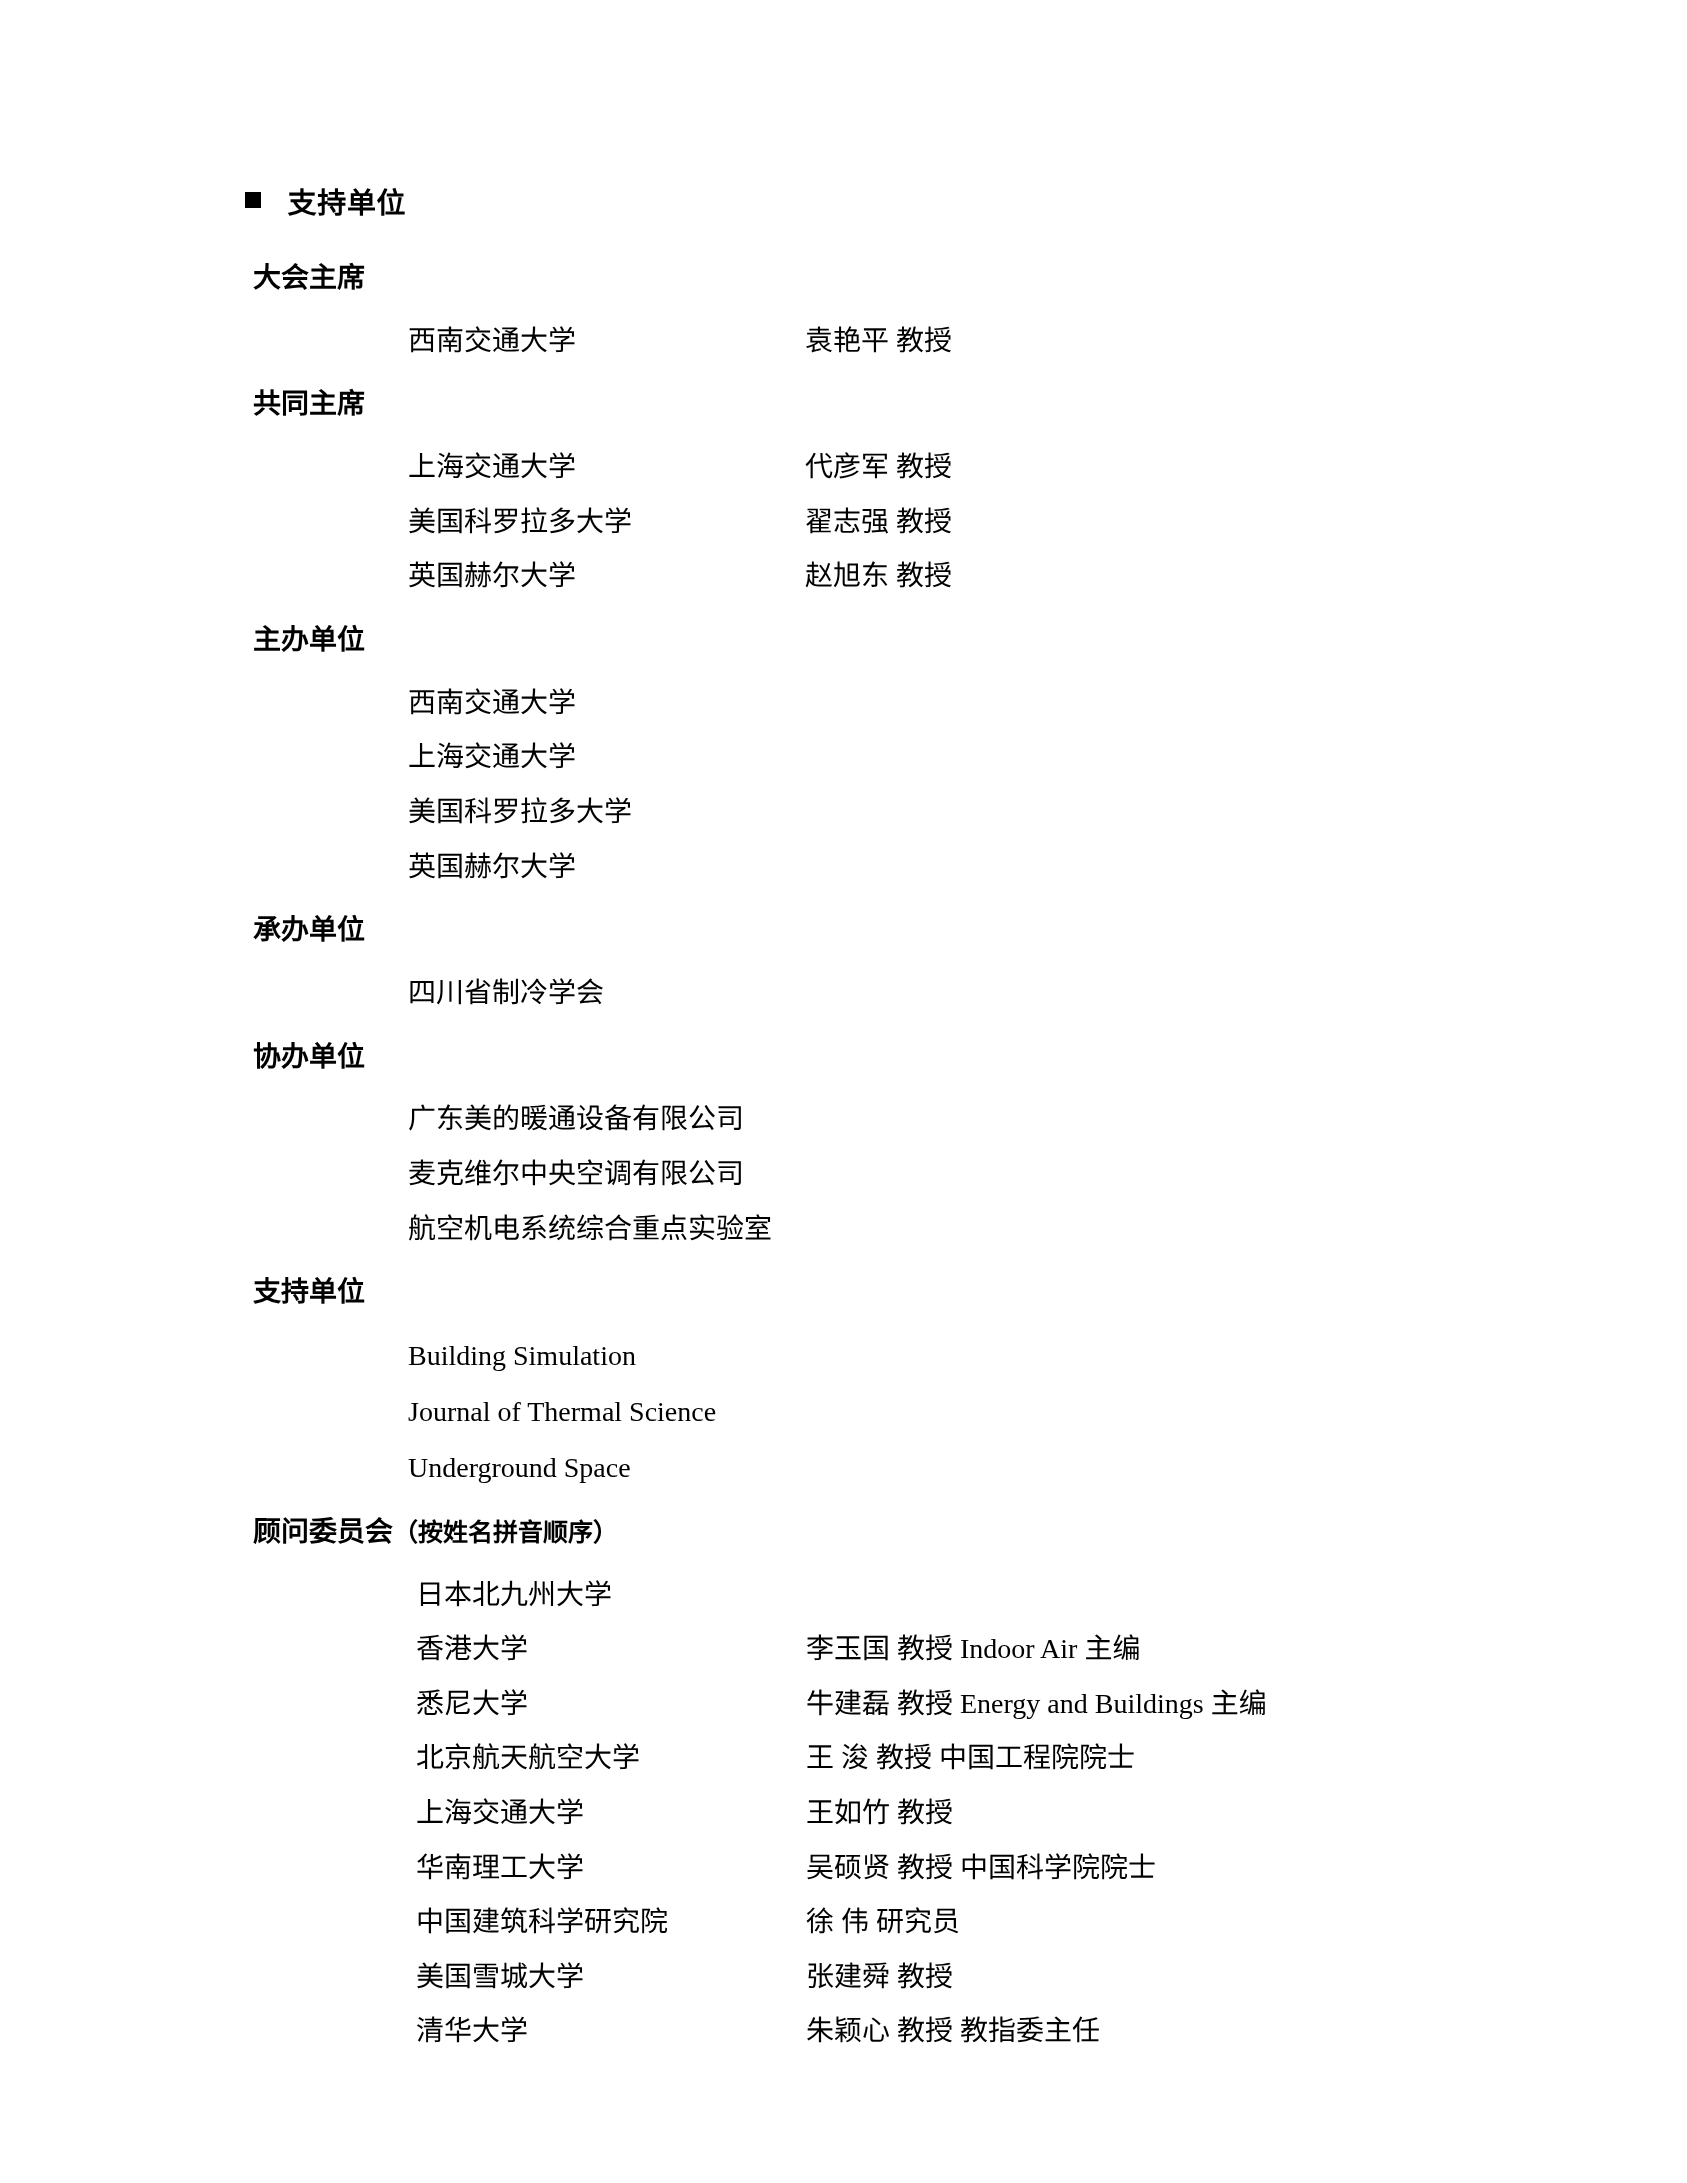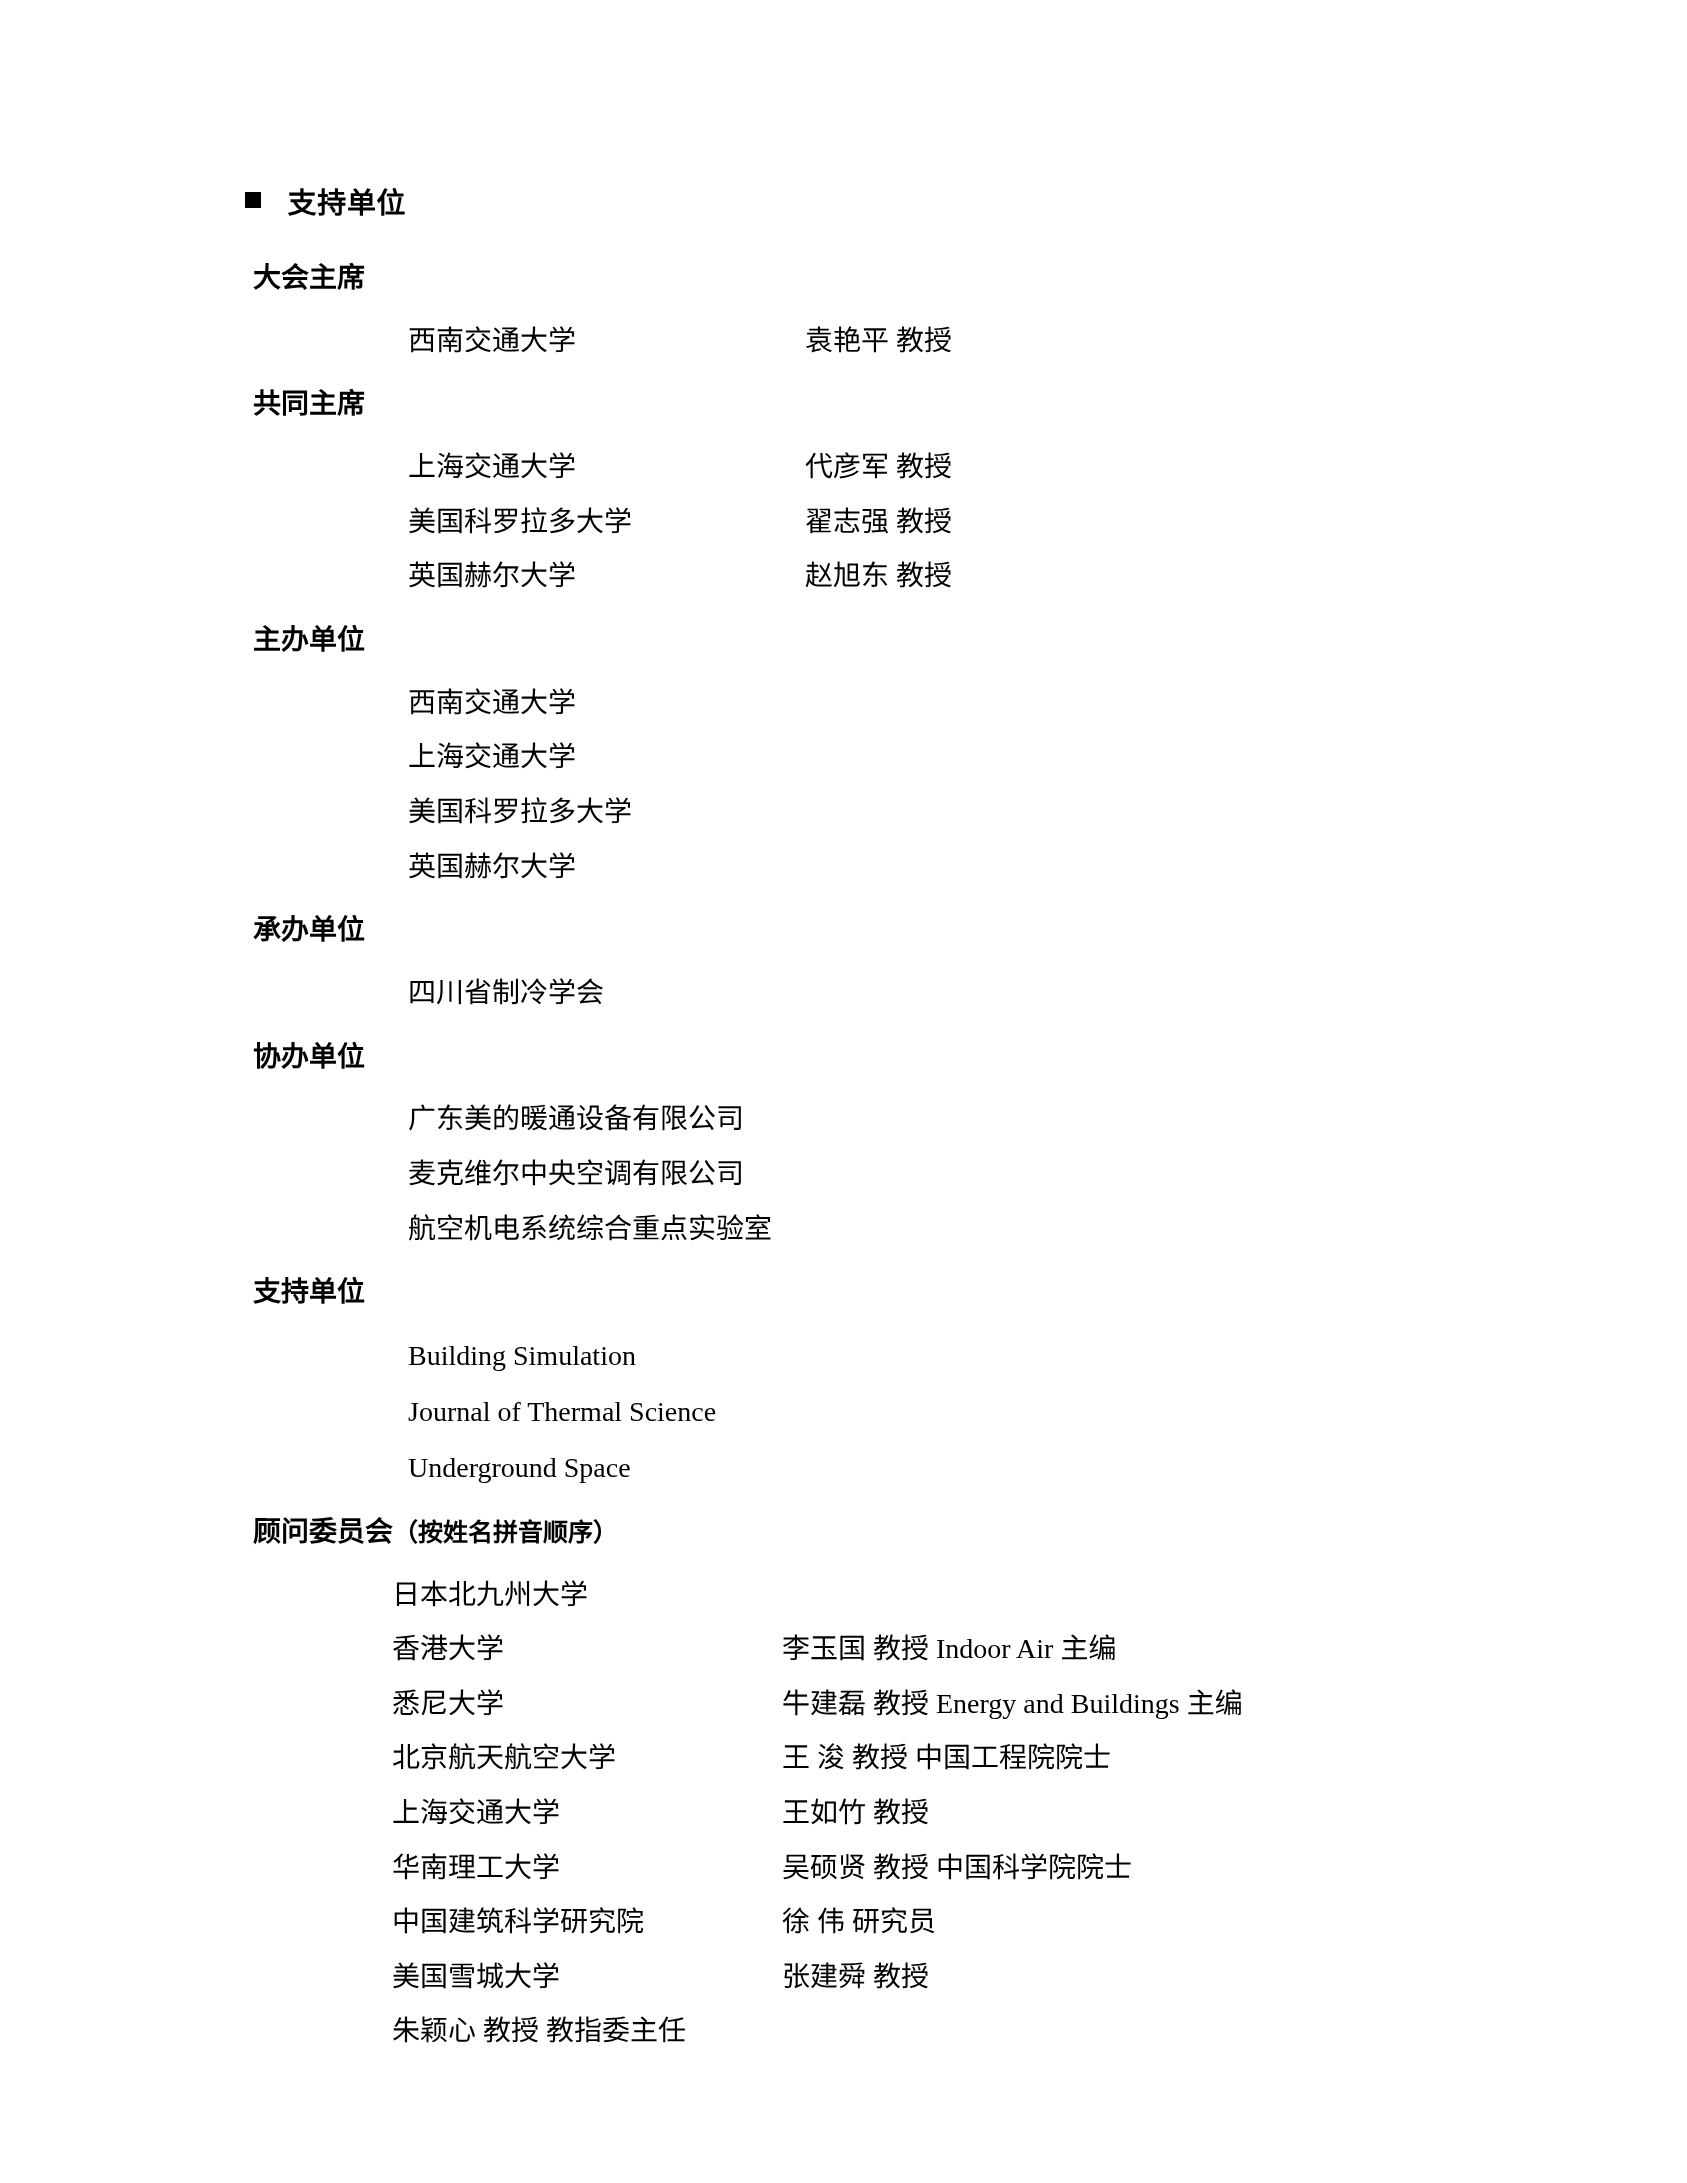--- a/index.html
+++ b/index.html
@@ -76,20 +76,21 @@
   .row.single .org {
     width: auto;
   }
 
   
   .rows.adv .row {
     padding-left: 147px;
   }
   .rows.adv .row .org {
     width: 390px;
+    margin-left: 24px;
   }
   .rows.adv .row .person {
     white-space: nowrap;
   }
 
   
   .rows.latin .row {
     padding-left: 163px;
     line-height: 2.0;
   }
@@ -222,18 +223,19 @@
     </div>
     <div class="row">
       <span class="org">中国建筑科学研究院</span>
       <span class="person">徐    伟  研究员</span>
     </div>
     <div class="row">
       <span class="org">美国雪城大学</span>
       <span class="person">张建舜  教授</span>
     </div>
     <div class="row">
+      <span class="org">清华大学</span>
       <span class="person">朱颖心  教授  教指委主任</span>
     </div>
   </div>
 
 </div>
 
 
 </body></html>

